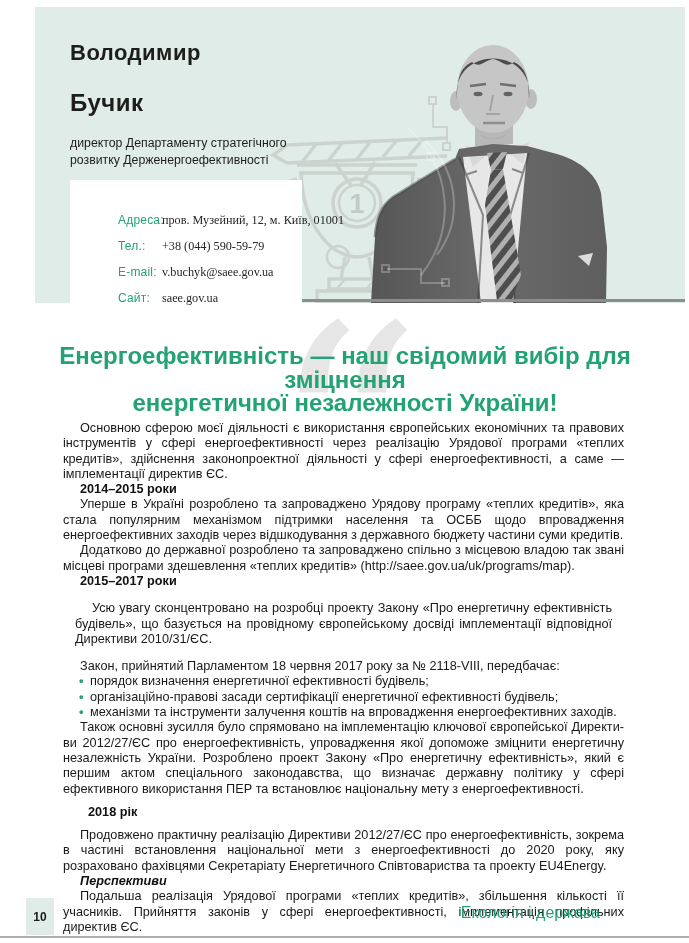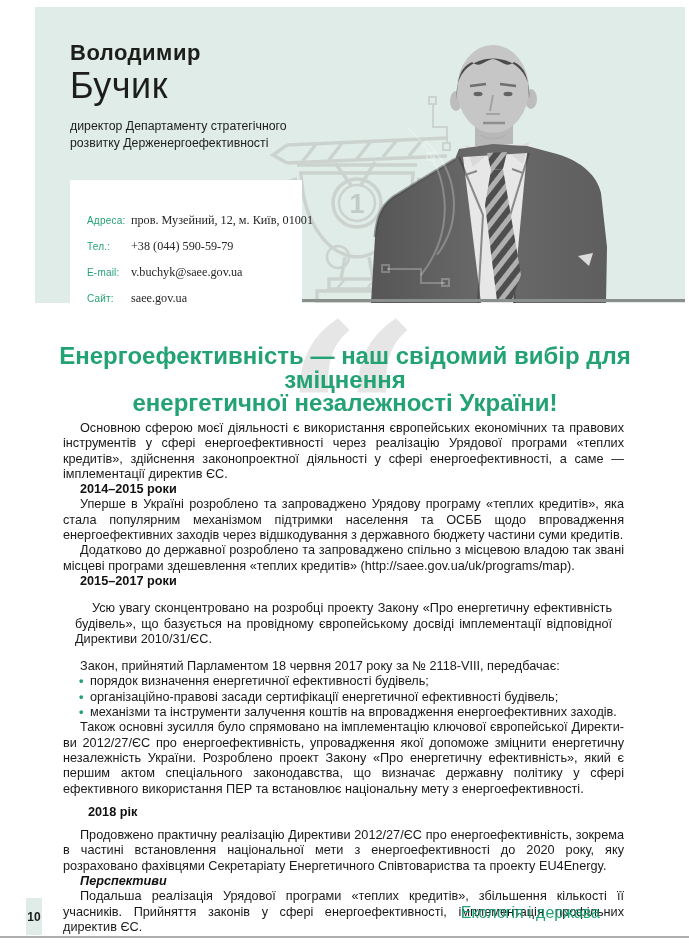--- a/index.html
+++ b/index.html
@@ -7,40 +7,40 @@
     position:relative;width:689px;height:943px;background:#ffffff;overflow:hidden;
     font-family:"Liberation Sans",sans-serif;color:#1d1d1b;
   }
   
   .mint-panel{position:absolute;left:35px;top:7px;width:650px;height:296px;background:#dfece7;}
   .panel-art{position:absolute;left:35px;top:7px;width:650px;height:296px;}
   .photo-baseline{position:absolute;left:302px;top:299px;width:383px;height:3px;background:#8a8f8c;}
   .contact-card{position:absolute;left:70px;top:180px;width:232px;height:123px;background:#ffffff;
     box-sizing:border-box;padding:33px 0 0 17px;}
   .contact-row{display:flex;align-items:baseline;margin-bottom:11px;}
-  .contact-label{width:44px;flex:0 0 44px;font-size:10px;color:#23a273;letter-spacing:.2px;}
+  .contact-label{width:44px;flex:0 0 44px;font-size:12px;color:#23a273;letter-spacing:.2px;margin-left:31px;}
   .contact-value{font-size:12.2px;color:#262626;white-space:nowrap;font-family:Liberation Serif, serif;}
   .name-block{position:absolute;left:70px;top:40px;}
   .first-name{font-size:22px;font-weight:600;letter-spacing:.5px;line-height:26px;}
-  .last-name{font-size:36px;font-weight:400;letter-spacing:.5px;line-height:38px;margin-top:1px;}
+  .last-name{font-size:24px;font-weight:700;letter-spacing:.5px;line-height:38px;margin-top:18px;}
   .position{margin-top:13px;font-size:12.3px;line-height:16.5px;white-space:pre-line;color:#1d1d1b;}
   .quote-mark{position:absolute;left:269px;top:288px;font-family:"DejaVu Serif",serif;
     font-size:300px;line-height:1;color:#e5e6e5;z-index:0;}
   .quote-text{position:absolute;left:40px;top:344px;width:610px;text-align:center;
     font-size:24px;font-weight:700;line-height:23.5px;color:#23a273;white-space:pre-line;z-index:1;}
   
   .body-col{position:absolute;left:63px;top:421px;width:561px;font-size:12.7px;line-height:15.3px;
     color:#191919;text-align:justify;hyphens:manual;}
   .para{text-indent:17px;}
   .hd{font-weight:bold;text-indent:17px;color:#111;}
   .hd.gap{margin-top:10px;font-style:italic;}
   .bullet{padding-left:27px;position:relative;text-align:justify;}
   .bullet .dot{position:absolute;left:16px;top:0;color:#23a273;font-weight:bold;}
   
-  .page-num-box{position:absolute;left:26px;top:898px;width:16px;height:37px;background:#dfece7;
+  .page-num-box{position:absolute;left:26px;top:898px;width:28px;height:37px;background:#dfece7;
     display:flex;align-items:center;justify-content:center;font-size:12px;font-weight:bold;color:#1a1a1a;}
   .footer-right{position:absolute;right:89px;top:904px;font-size:16px;color:#23a273;}
   .footer-rule{position:absolute;left:0;top:936px;width:689px;height:2px;background:#adadad;}
 </style>
 </head>
 <body>
 
 <div class="page">
 
   <div class="mint-panel"></div>

